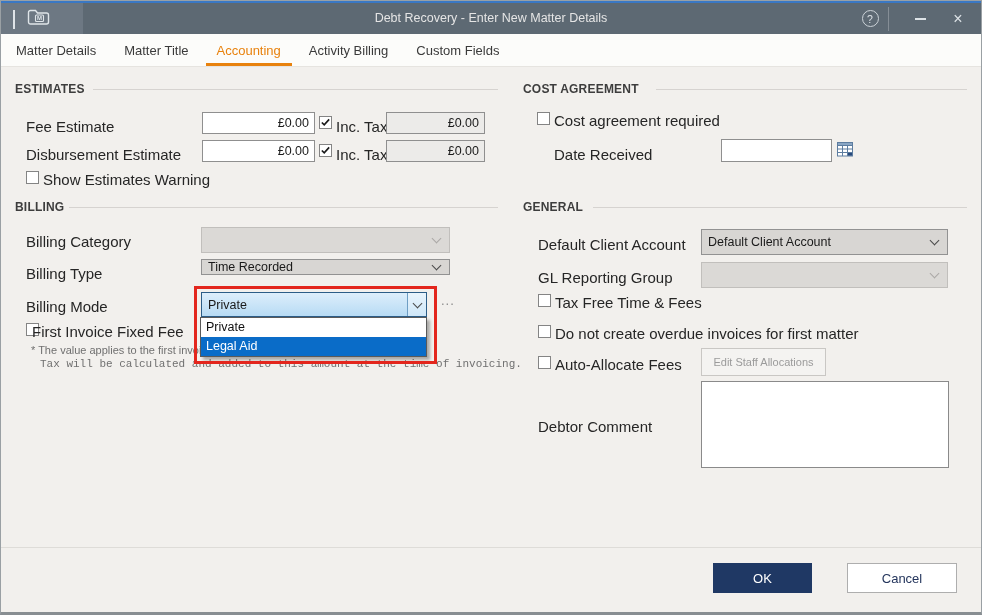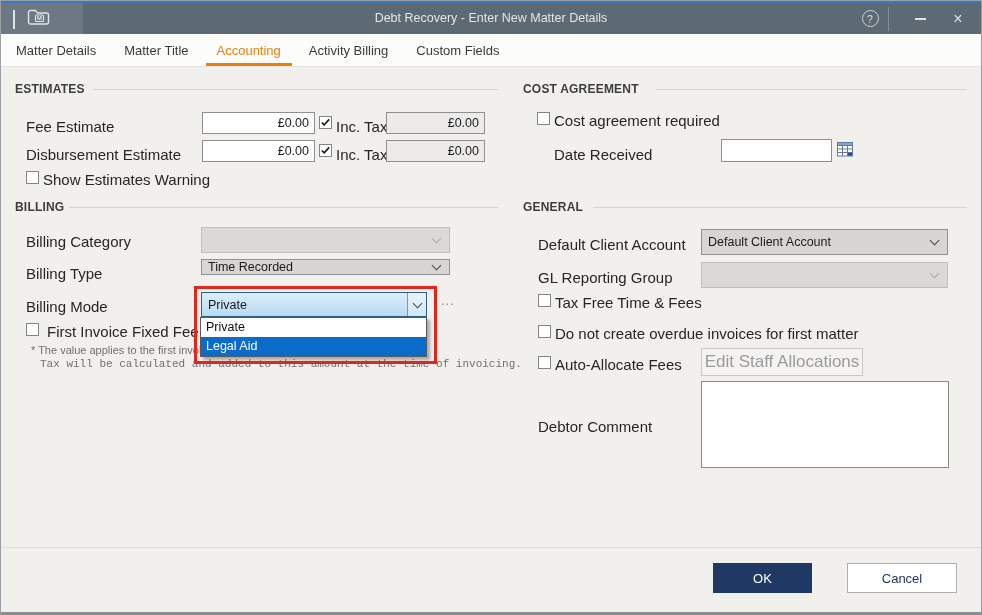--- a/index.html
+++ b/index.html
@@ -62,21 +62,21 @@
   #mode-list { position:absolute; left:199px; top:316px; width:227px; background:#fff; border:1px solid #5a5a5a; box-shadow:3px 3px 3px rgba(0,0,0,0.3); z-index:5; }
   .dd-item { height:19px; line-height:19px; padding-left:5px; font-size:12.5px; color:#101010; }
   .dd-item.sel { background:#0a6cc8; color:#fff; }
   #annot-rect { position:absolute; left:193px; top:285px; width:243px; height:78px; border:3px solid #e3261d; z-index:6; pointer-events:none; }
   #mode-ellipsis { position:absolute; left:440px; top:292px; color:#8b8b8b; font-size:13px; letter-spacing:1px; }
   
   #footer-line { position:absolute; left:0; top:546px; width:100%; height:1px; background:#deDCd8; background:#dedcd8; }
   .btn { position:absolute; height:30px; font-size:13px; display:flex; align-items:center; justify-content:center; cursor:default; }
   #ok-btn { left:712px; top:562px; width:99px; background:#1f3864; color:#fff; border:1px solid #1f3864; }
   #cancel-btn { left:846px; top:562px; width:110px; background:#fff; color:#24355c; border:1px solid #aeaeae; }
-  #edit-staff-btn { position:absolute; left:700px; top:347px; width:162px; height:28px; background:#f4f3f1; border:1px solid #c9c7c4; color:#9b9b9b; font-size:17px; display:flex; align-items:center; justify-content:center; }
+  #edit-staff-btn { position:absolute; left:700px; top:347px; width:125px; height:28px; background:#f4f3f1; border:1px solid #c9c7c4; color:#9b9b9b; font-size:11px; display:flex; align-items:center; justify-content:center; }
   #debtor-textarea { position:absolute; left:700px; top:380px; width:248px; height:87px; background:#fff; border:1px solid #8a8a8a; resize:none; font-family:"Liberation Sans",sans-serif; font-size:12.5px; }
   #cal-btn { position:absolute; left:836px; top:140px; width:19px; height:19px; background:transparent; }
 </style>
 </head>
 <body>
 
 <div id="dialog">
 
   <div id="titlebar">
     <div id="titlebar-left">
@@ -154,21 +154,21 @@
   <div class="lb" style="left:25px; top:297px;">Billing Mode</div>
   <div class="combo focused" style="left:200px; top:291px; width:226px; height:25px; z-index:4;">
     <span class="combo-text">Private</span>
     <span class="chevbox">
         <span class="chev"></span>
       </span>
   </div>
   <div id="mode-ellipsis">...</div>
 
   <span class="cb" style="left:25px; top:322px;"></span>
-  <div class="lb" style="left:46px; top:322px;">First Invoice Fixed Fee</div>
+  <div class="lb" style="left:31px; top:322px;">First Invoice Fixed Fee</div>
 
   <div class="note" style="left:30px; top:343px;">* The value applies to the first invoice of the matter.</div>
   <div class="note" style="left:39px; top:357px;font-family:Liberation Mono, monospace;">Tax will be calculated and added to this amount at the time of invoicing.</div>
 
   <div id="mode-list">
     <div class="dd-item">Private</div>
     <div class="dd-item sel">Legal Aid</div>
   </div>
   <div id="annot-rect"></div>
 

